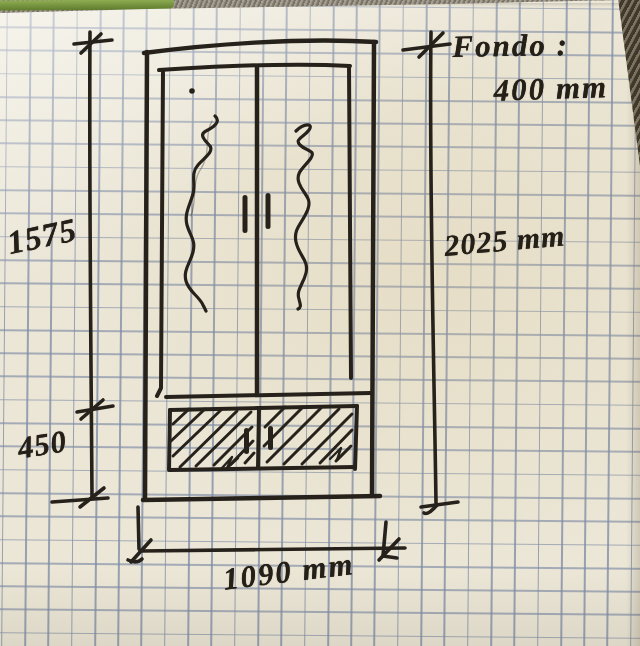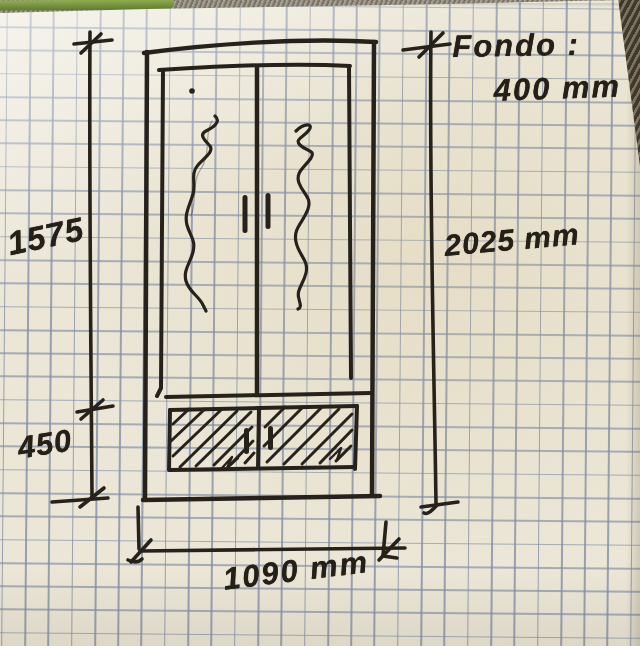--- a/index.html
+++ b/index.html
@@ -1,16 +1,16 @@
 <!DOCTYPE html>
 <html><head>
 <meta charset="utf-8">
 <style>
   html,body{margin:0;padding:0;background:#8f897b;}
-  .scene{position:relative;width:640px;height:646px;overflow:hidden;font-family:Liberation Sans, sans-serif;}
+  .scene{position:relative;width:640px;height:646px;overflow:hidden;font-family:Liberation Serif, serif;}
 
   
   .fabric{position:absolute;inset:0;background-color:#90897a;
     background-image:
       repeating-linear-gradient(112deg, rgba(255,255,255,.20) 0 1.5px, rgba(40,35,25,.18) 3px 4.5px),
       repeating-linear-gradient(20deg, rgba(0,0,0,.07) 0 1px, transparent 1px 3px);}
   .fabric-dark{position:absolute;left:598px;top:0;width:42px;height:176px;
     background-color:#574f3e;
     background-image:repeating-linear-gradient(118deg, rgba(235,225,200,.25) 0 2px, rgba(20,15,8,.35) 3px 6px);}
   .green-strip{position:absolute;left:0;top:0;width:174px;height:10px;

